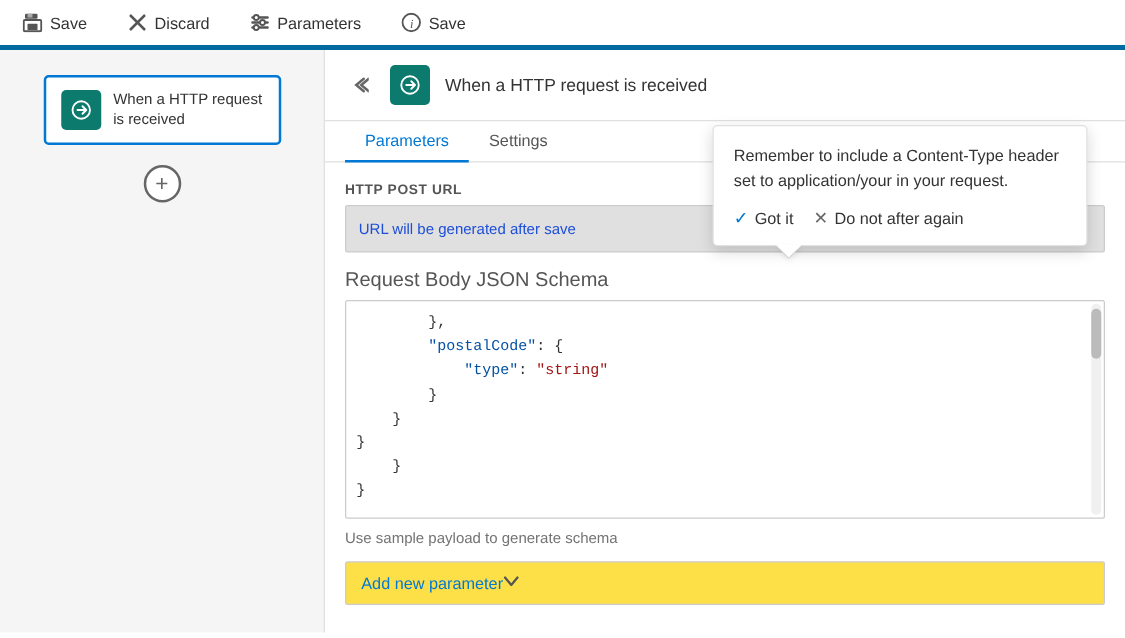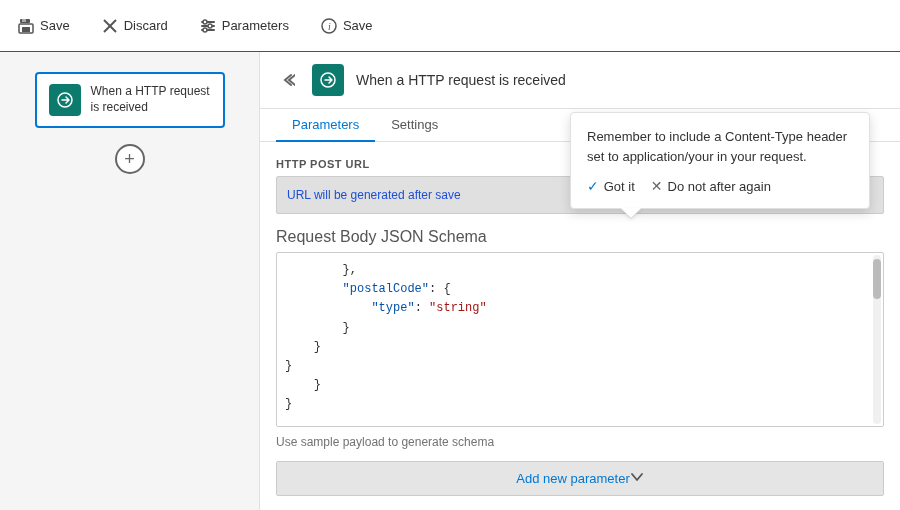--- a/index.html
+++ b/index.html
@@ -9,22 +9,22 @@
       background: #fff;
       width: 900px;
       height: 510px;
       overflow: hidden;
     }
 
     
     .toolbar {
       display: flex;
       align-items: center;
-      height: 52px;
-      border-bottom: 1px solid #0369a1;
+      height: 40px;
+      border-bottom: 4px solid #0369a1;
       padding: 0 12px;
       gap: 20px;
       background: #fff;
     }
     .toolbar-btn {
       display: flex;
       align-items: center;
       gap: 6px;
       cursor: pointer;
       color: #333;
@@ -251,27 +251,27 @@
       color: #737373;
       font-size: 12px;
       cursor: pointer;
       margin-top: 8px;
       display: block;
     }
 
     .add-param-select {
       display: flex;
       align-items: center;
-      justify-content: center;
+      justify-content: flex-start;
       border: 1px solid #ccc;
       border-radius: 2px;
       padding: 8px 12px;
       margin-top: 12px;
       cursor: pointer;
-      background: #e5e5e5;
+      background: #fde047;
     }
     .add-param-text {
       color: #0078d4;
       font-size: 13px;
     }
     .add-param-chevron {
       color: #555;
     }
 
     

